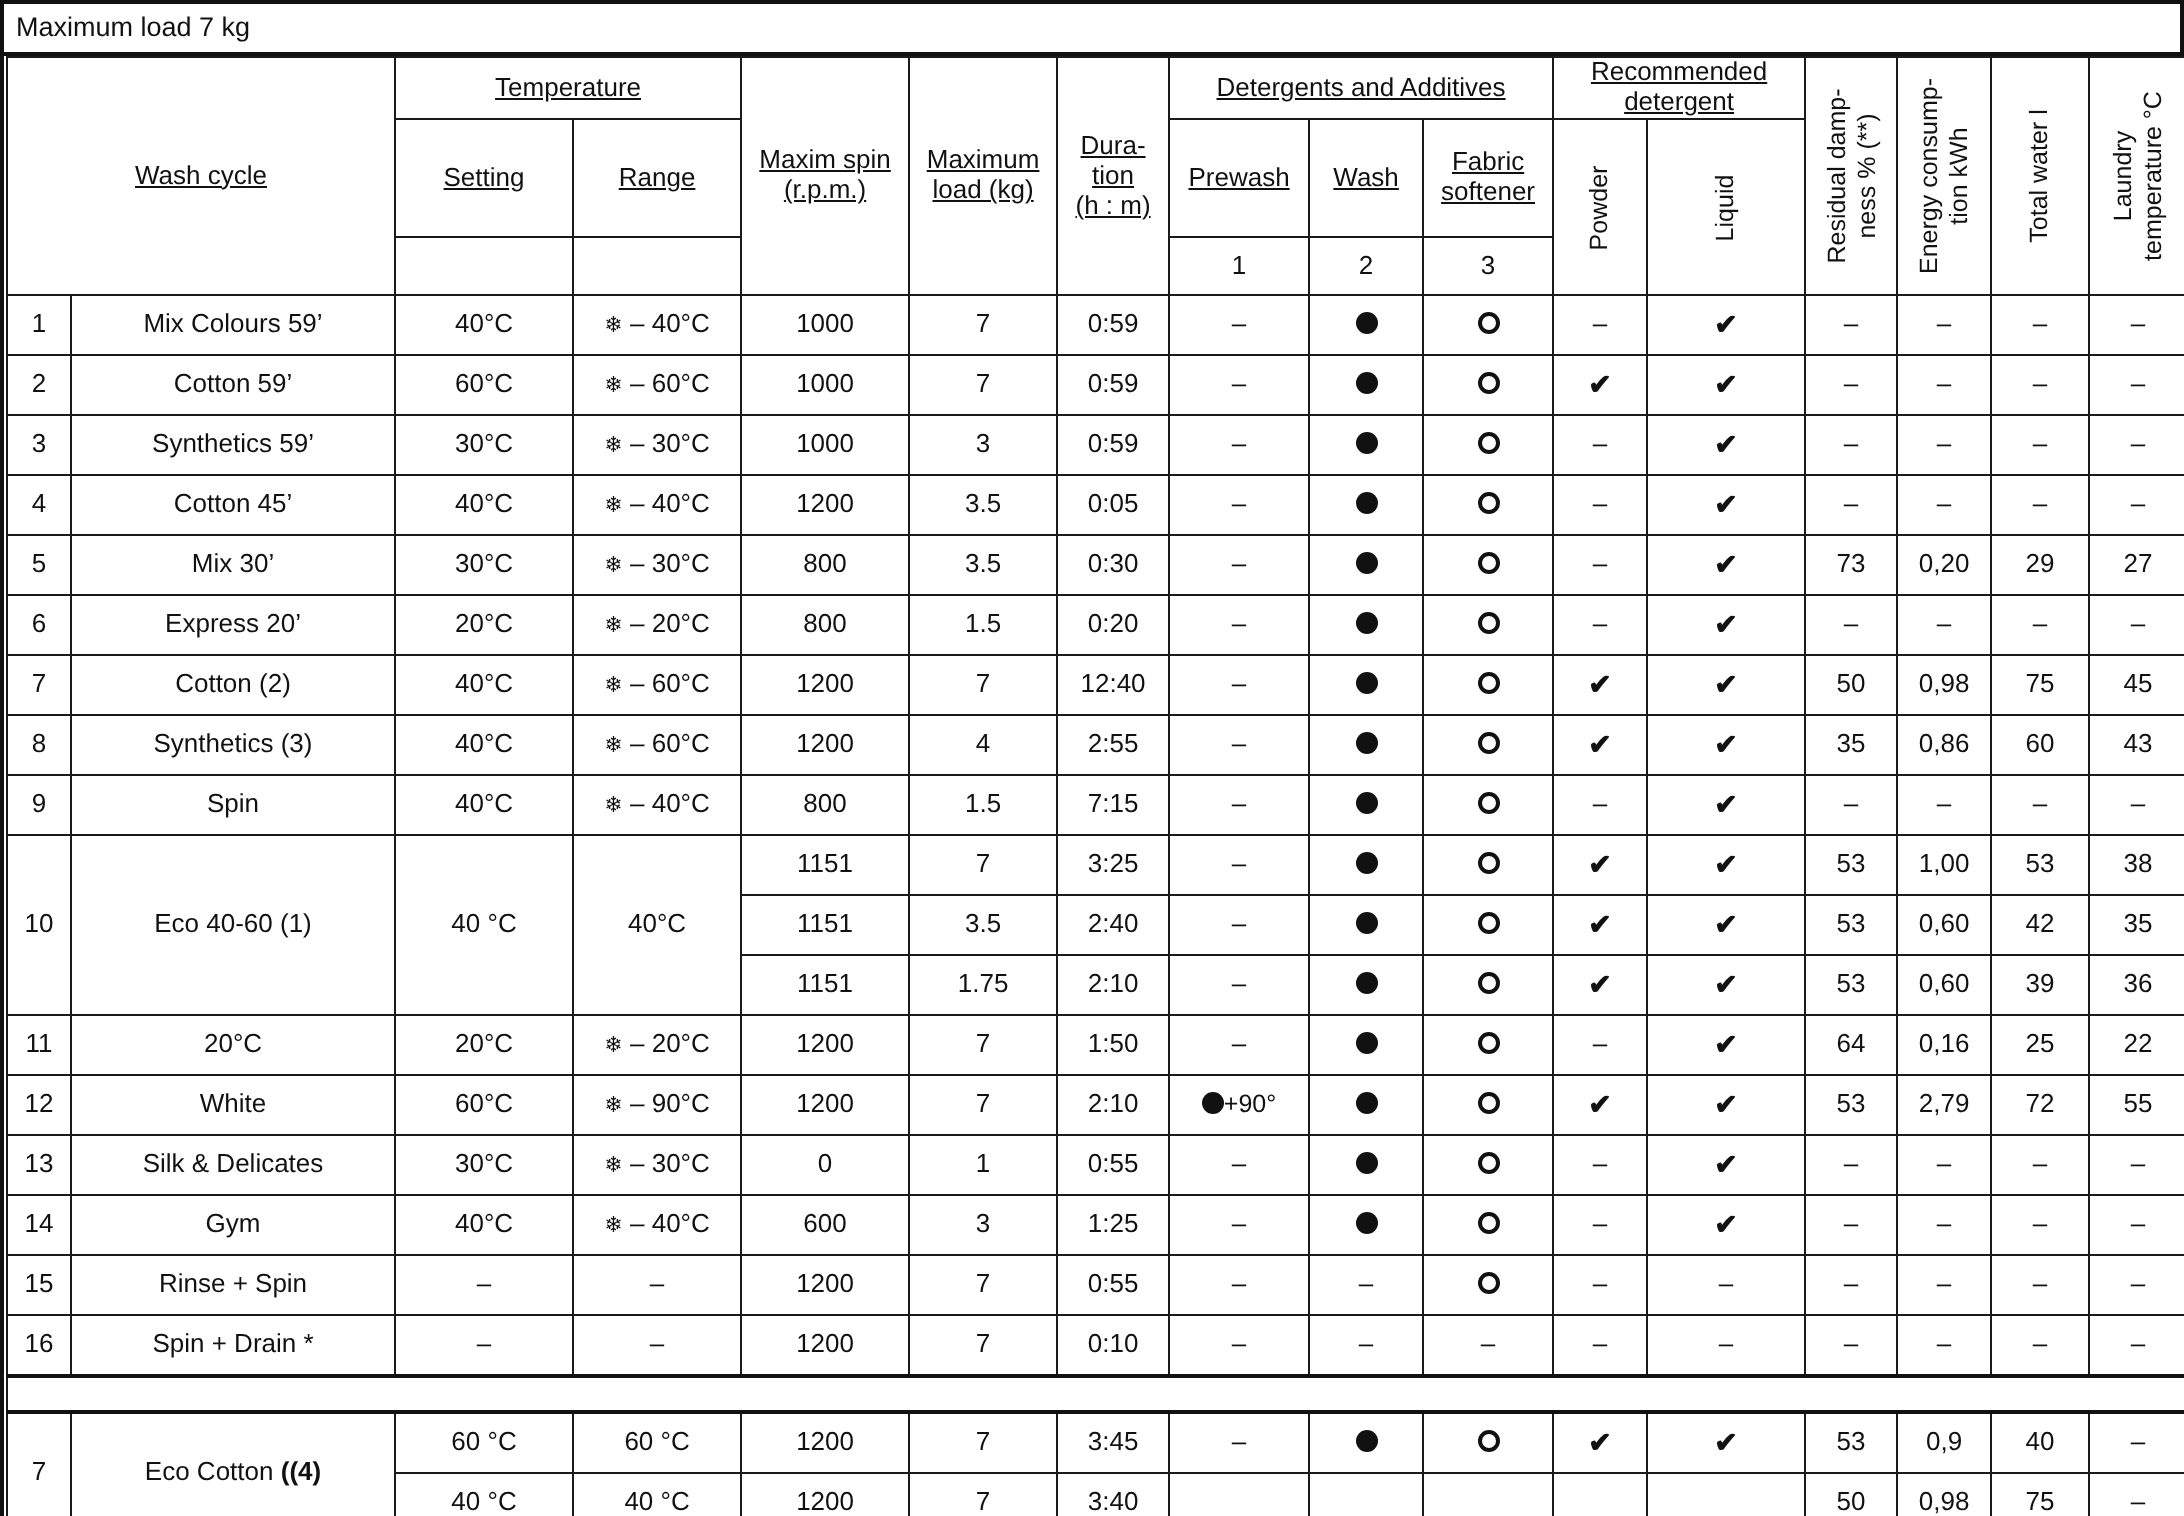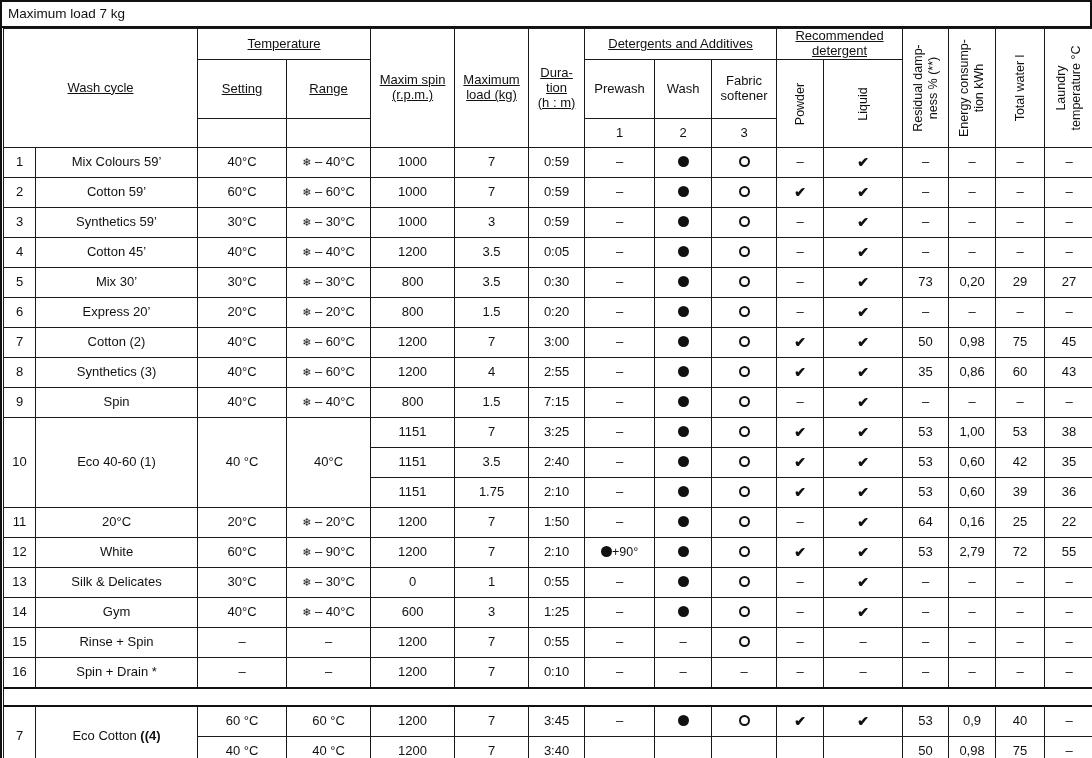--- a/index.html
+++ b/index.html
@@ -48,21 +48,21 @@
     padding:3px 6px 4px 6px;
     font-size:13.5px;
     line-height:1.28;
     text-align:left;
     border-bottom:2px solid #111;
   }
   .banner div{white-space:nowrap;}
 
   
   .hdr{font-size:13.5px;text-decoration:underline;}
-  .hdr-sm{font-size:12.5px;}
+  .hdr-sm{font-size:12.5px;text-decoration:underline;}
   .hdr-num{font-weight:bold;font-size:13.5px;}
 
   
   .vert{
     height:118px;
     position:relative;
   }
   .vert .rot{
     position:absolute;
     left:50%;
@@ -324,21 +324,21 @@
             <td class="val">–</td>
             <td class="val">–</td>
           </tr>
           <tr class="datarow">
             <td class="num">7</td>
             <td class="cycle">Cotton (2)</td>
             <td class="val">40°C</td>
             <td class="val"><span class="snow">❄</span> <span>– 60°C</span></td>
             <td class="val">1200</td>
             <td class="val">7</td>
-            <td class="val">3:00</td>
+            <td class="val">12:40</td>
             <td class="sym"><span class="dash">–</span></td>
             <td class="sym"><span class="dot"></span></td>
             <td class="sym"><span class="ring"></span></td>
             <td class="sym"><span class="check">✔</span></td>
             <td class="sym"><span class="check">✔</span></td>
             <td class="val">50</td>
             <td class="val">0,98</td>
             <td class="val">75</td>
             <td class="val">45</td>
           </tr>

